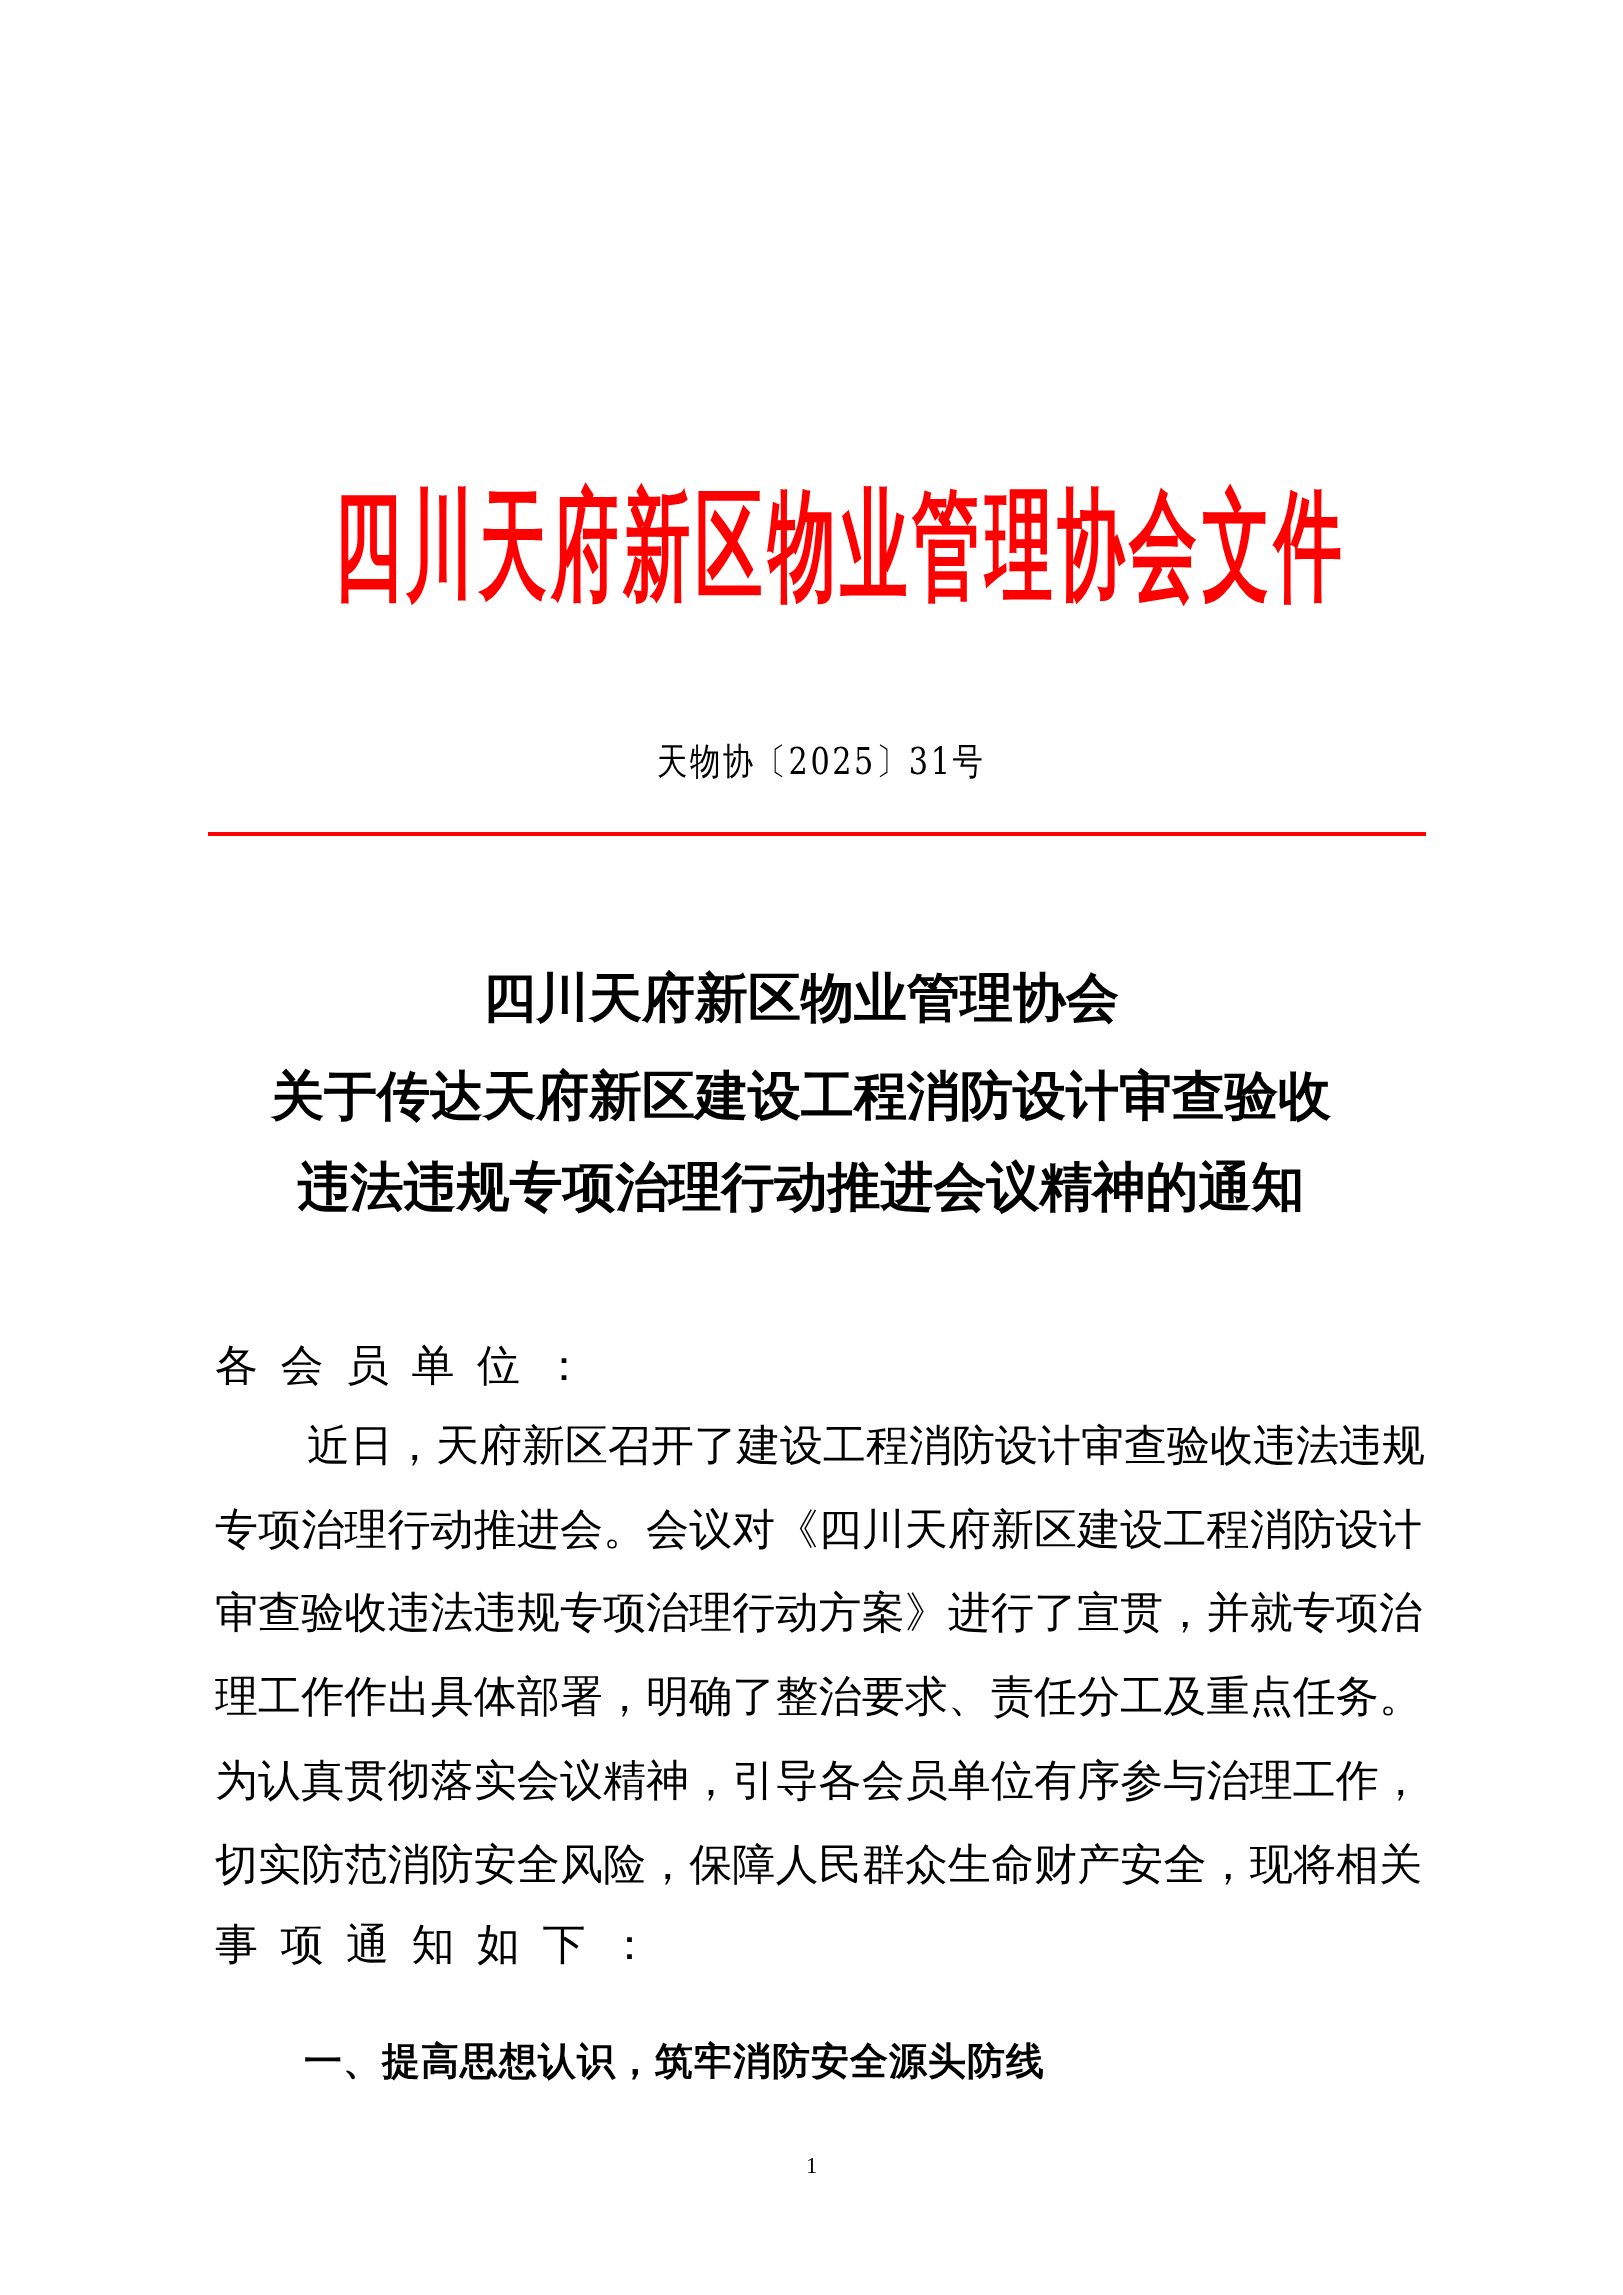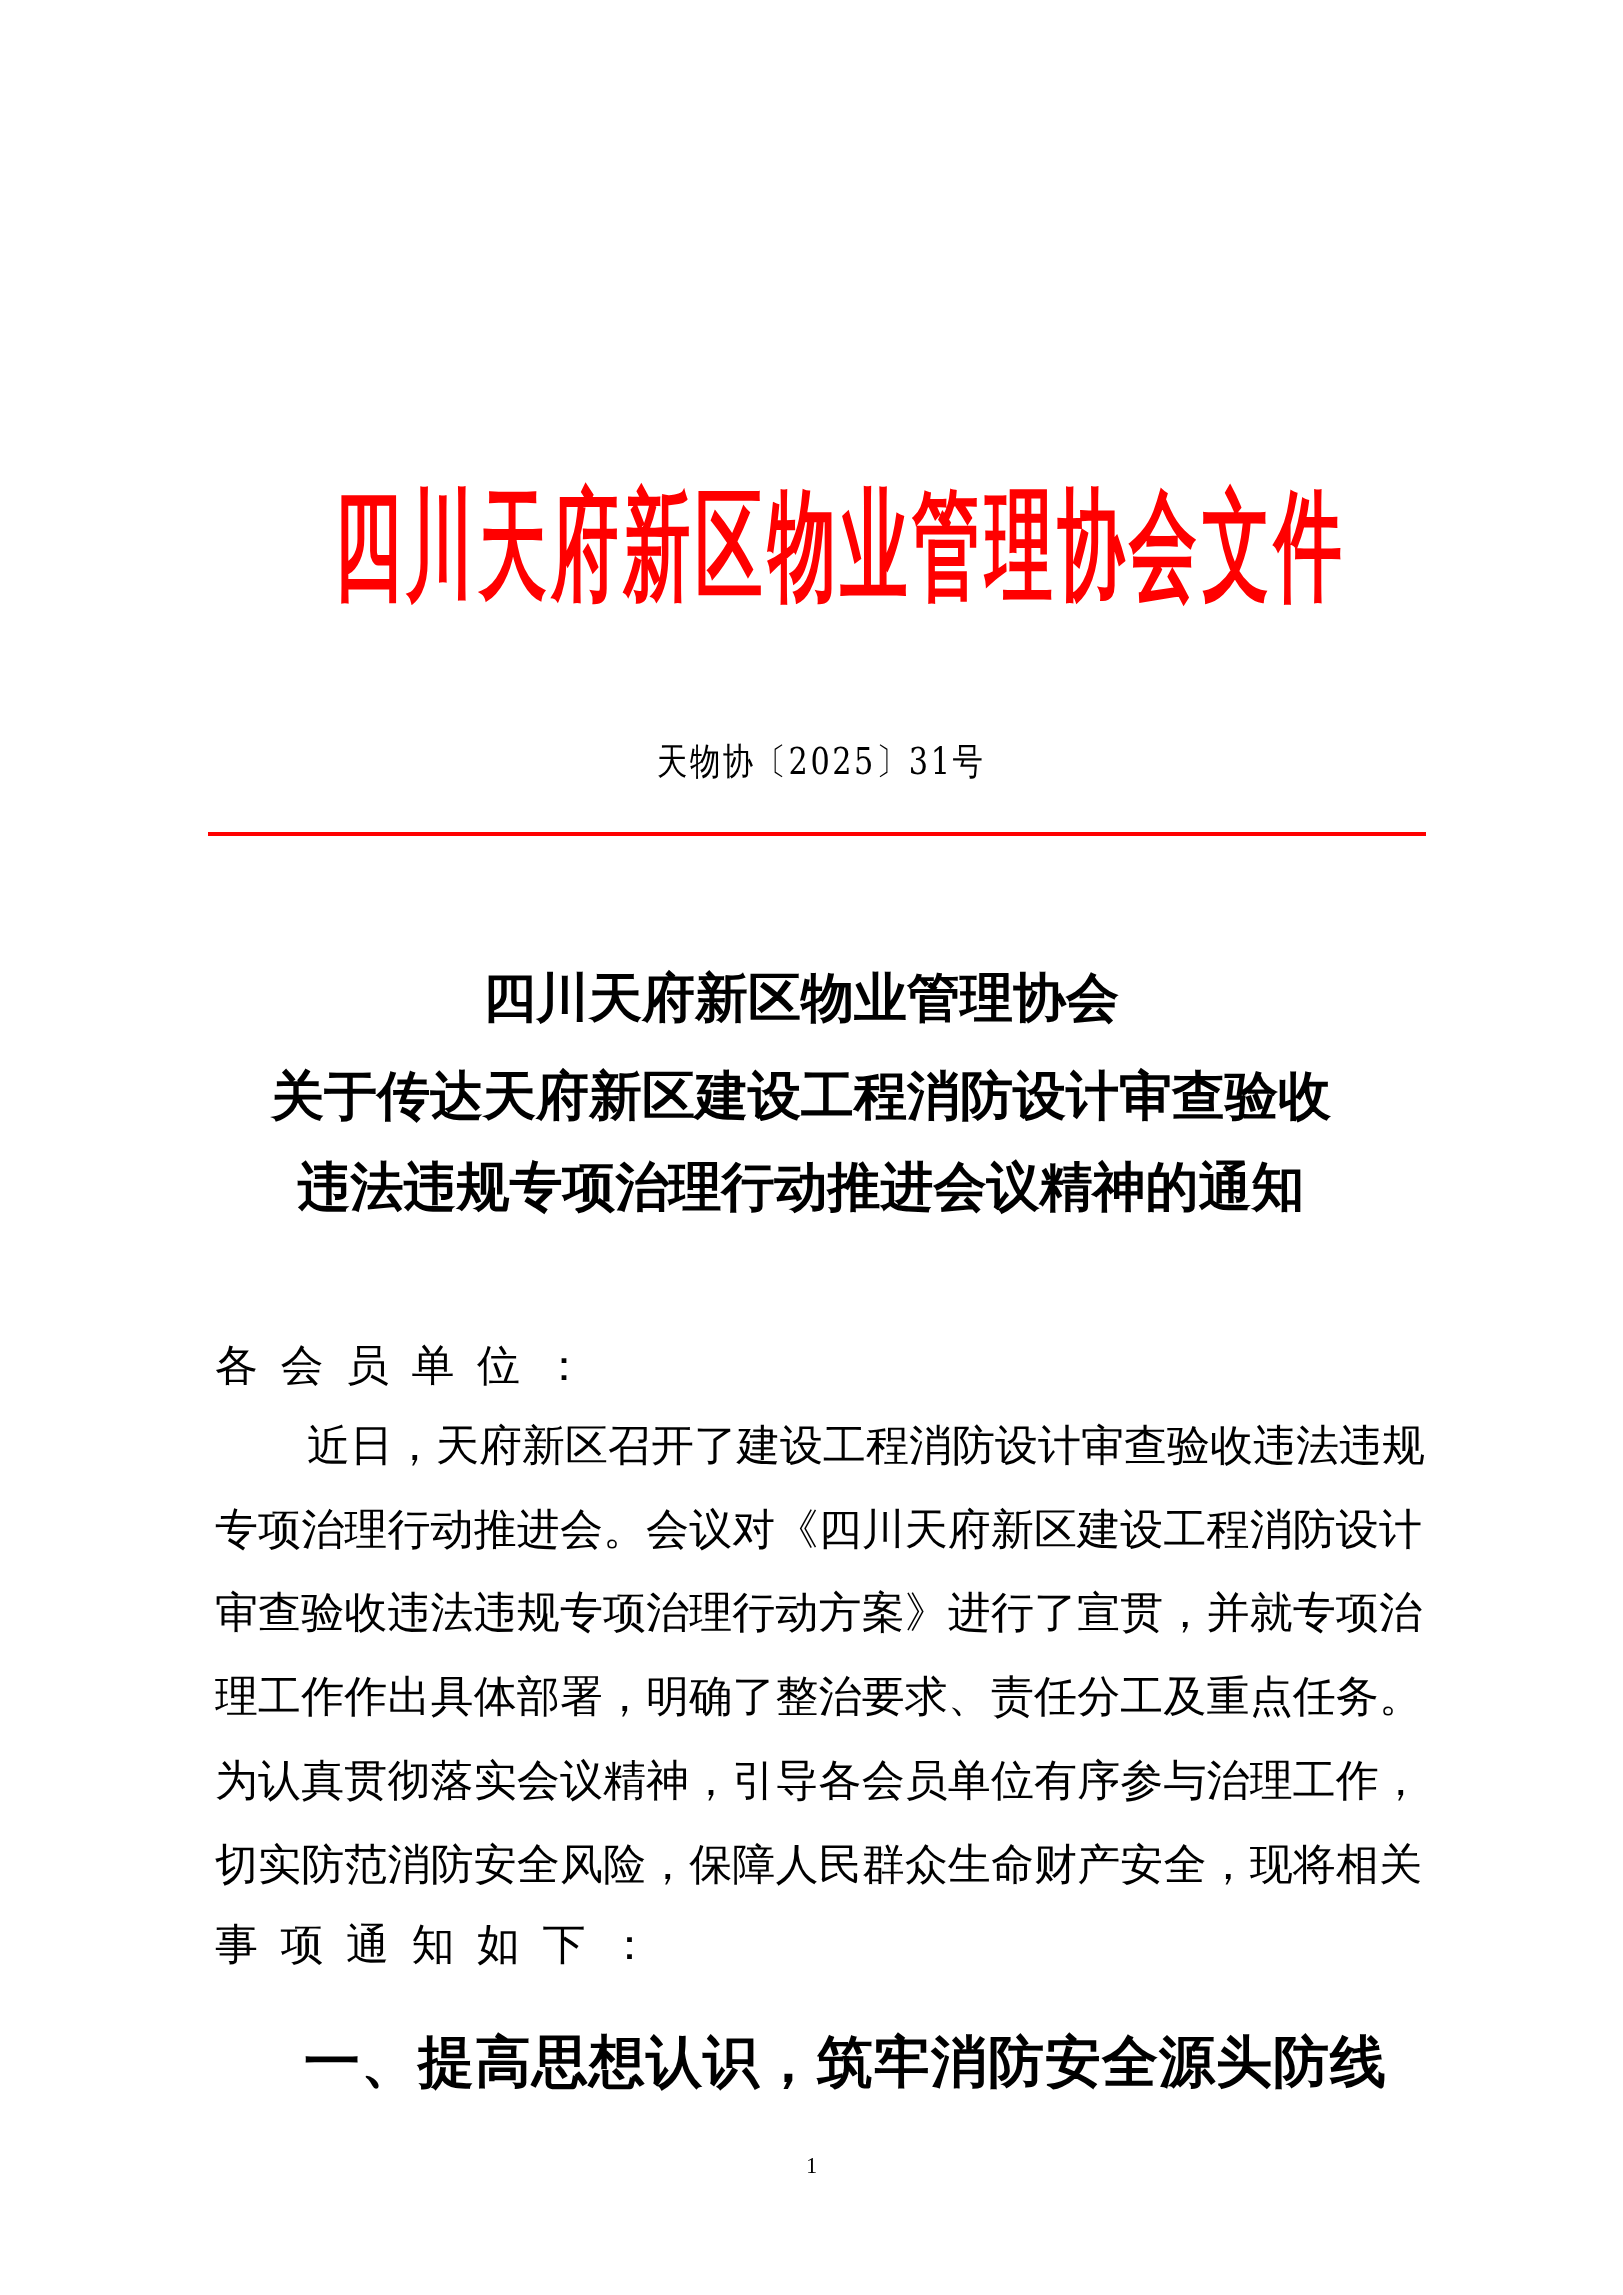--- a/index.html
+++ b/index.html
@@ -102,21 +102,21 @@
     justify-content: space-between;
   }
   .line.indent { left: 307px; width: 1115px; }
   .line.left { justify-content: flex-start; letter-spacing: 22.5px; }
   .section {
     position: absolute;
     left: 304px;
     top: 2031px;
     font-family: "DejaVu Sans", sans-serif;
     font-weight: bold;
-    font-size: 56px;
+    font-size: 38px;
     line-height: 61px;
     white-space: nowrap;
     letter-spacing: 1px;
   }
   .pagenum {
     position: absolute;
     left: 0;
     width: 1623px;
     top: 2150px;
     text-align: center;

